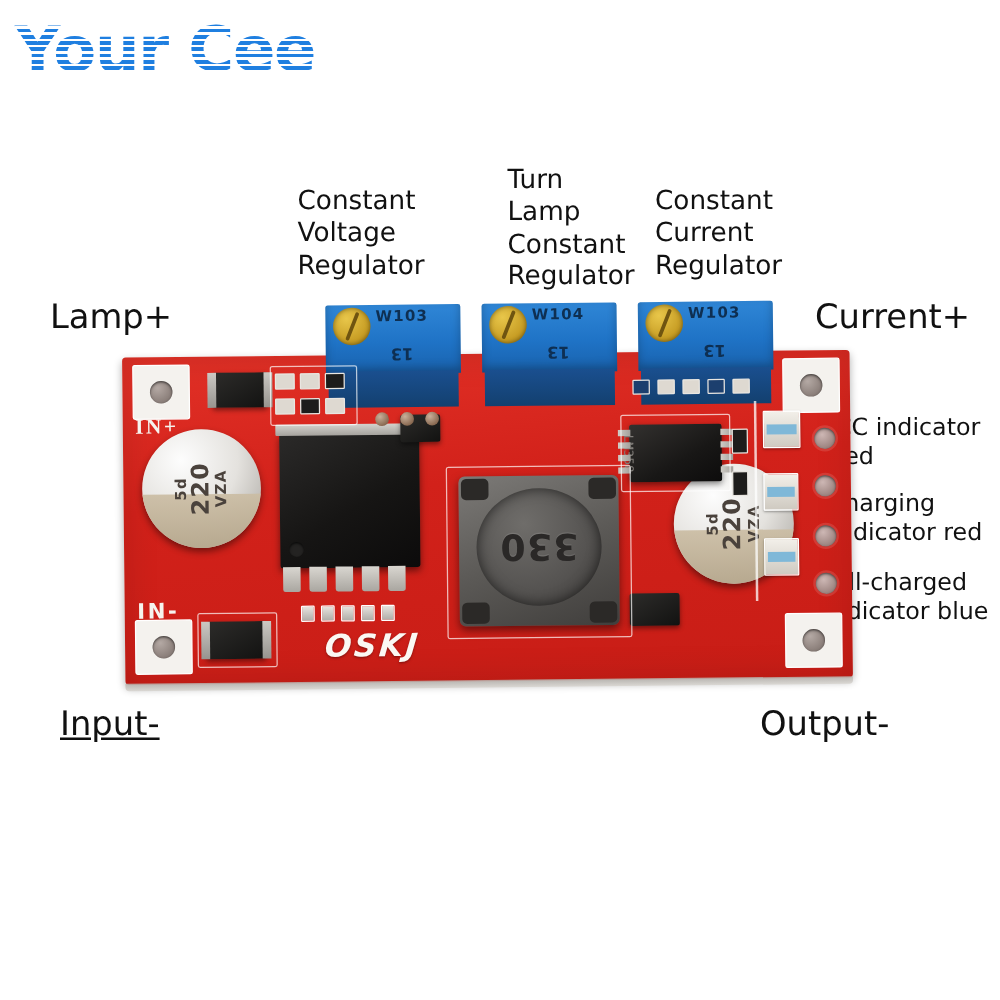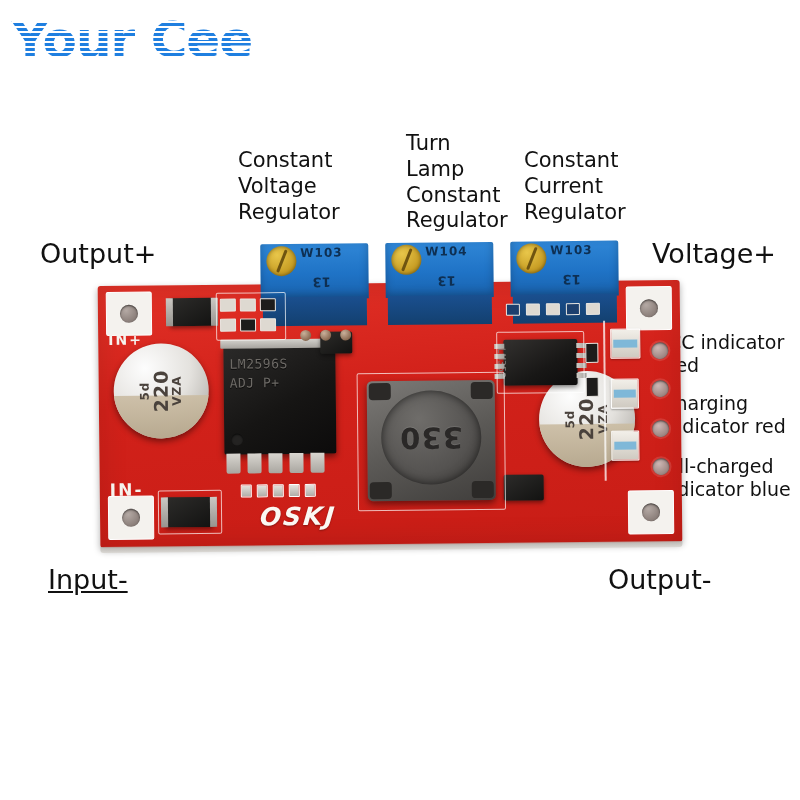--- a/index.html
+++ b/index.html
@@ -285,25 +285,25 @@
 
 <div class="anno anno-mid" style="left:406px; top:131px;">Turn
 Lamp
 Constant
 Regulator</div>
 
 <div class="anno anno-mid" style="left:524px; top:148px;">Constant
 Current
 Regulator</div>
 
-<div class="anno anno-big" style="left:40px; top:237px;">Output+</div>
+<div class="anno anno-big" style="left:40px; top:237px;">Lamp+</div>
 
 <div class="anno anno-big" style="left:48px; top:563px;text-decoration:underline;">Input-</div>
 
-<div class="anno anno-big" style="left:652px; top:237px;">Voltage+</div>
+<div class="anno anno-big" style="left:652px; top:237px;">Current+</div>
 
 <div class="anno anno-big" style="left:608px; top:563px;">Output-</div>
 
 <div class="anno anno-small" style="left:668px; top:331px;">CC indicator
 red</div>
 
 <div class="anno anno-small" style="left:665px; top:392px;">charging
 indicator red</div>
 
 <div class="anno anno-small" style="left:660px; top:455px;">full-charged
@@ -321,21 +321,21 @@
   <div class="hole" style="left:542px;top:19px;  width:18px; height:18px;"></div>
 
   <div class="silk-pad" style="left:528px;top:210px; width:46px; height:44px;"></div>
   <div class="hole" style="left:542px;top:223px; width:18px; height:18px;"></div>
 
   <div class="edge-hole" style="left:553px; top:62px;  width:17px;height:17px;"></div>
   <div class="edge-hole" style="left:553px; top:100px; width:17px;height:17px;"></div>
   <div class="edge-hole" style="left:553px; top:140px; width:17px;height:17px;"></div>
   <div class="edge-hole" style="left:553px; top:178px; width:17px;height:17px;"></div>
 
-  <div class="silktxt" style="left:10px; top:46px;  font-size:14px; letter-spacing:2px;">IN+</div>
+  <div class="silktxt" style="left:10px; top:46px;  font-size:17px; letter-spacing:2px;font-family:Liberation Serif, serif;">IN+</div>
   <div class="silktxt" style="left:10px; top:194px; font-size:17px; letter-spacing:2px;">IN-</div>
 
   <div id="brand-oskj" style="left:160px; top:218px;">OSKJ</div>
 
   <div class="pot" style="left:163px;">
     <div class="body"></div>
     <div class="screw"></div>
     <div class="code">W103</div>
     <div class="code2">13</div>
     <div class="lower"></div>
@@ -374,24 +374,20 @@
     </div>
     <div class="mark">
       <span>5d</span>
       <span class="big">220</span>
       <span>VZA</span>
     </div>
   </div>
 
   <div id="ic-main" style="left:125px; top:62px; width:112px; height:108px;">
     <div class="tab"></div>
-    <div class="txt">
-      <div>LM2596S</div>
-      <div>ADJ P+</div>
-    </div>
     <div class="dot"></div>
   </div>
   <div class="ic-legs" style="left:127px; top:169px;">
     <span></span>
     <span></span>
     <span></span>
     <span></span>
     <span></span>
   </div>
 

